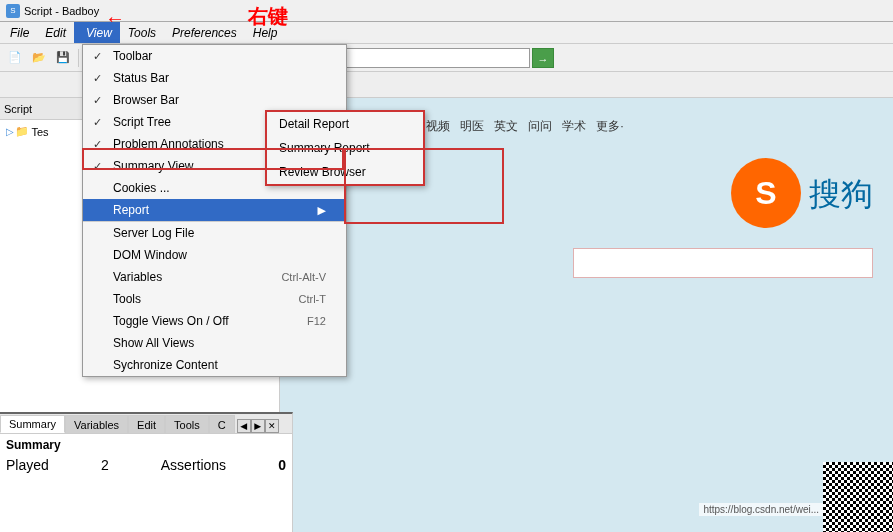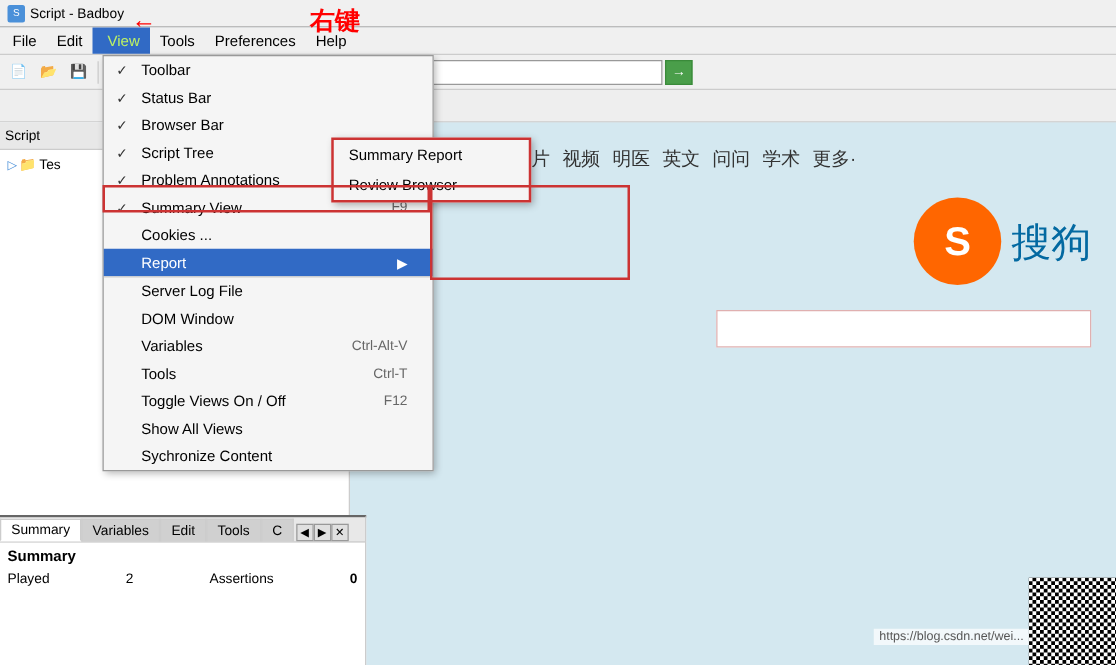--- a/index.html
+++ b/index.html
@@ -38,35 +38,36 @@
 
     
     .menu-bar {
       height: 22px;
       background: #f0f0f0;
       display: flex;
       align-items: center;
       padding: 0 2px;
       border-bottom: 1px solid #ccc;
       font-size: 12px;
+      font-style: italic;
     }
     .menu-item {
       padding: 2px 8px;
       cursor: pointer;
       height: 100%;
       display: flex;
       align-items: center;
     }
     .menu-item:hover, .menu-item.active {
       background: #316ac5;
       color: white;
     }
     .menu-item.active {
       background: #316ac5;
-      color: #bef264;
+      color: #ffffff;
       padding-left: 12px;
     }
 
     
     .toolbar {
       height: 28px;
       background: #f0f0f0;
       display: flex;
       align-items: center;
       padding: 0 4px;
@@ -202,21 +203,21 @@
       padding: 4px 6px;
     }
     .bottom-title {
       font-weight: bold;
       font-size: 12px;
       margin-bottom: 4px;
     }
     .bottom-row {
       display: flex;
       justify-content: space-between;
-      font-size: 11px;
+      font-size: 14px;
       padding: 1px 0;
     }
     .bottom-row span:last-child {
       color: #cc0000;
       font-weight: bold;
     }
     .bottom-row span.zero {
       color: #000;
     }
 
@@ -264,21 +265,21 @@
 
     
     .nav-links {
       position: absolute;
       top: 20px;
       left: 10px;
       right: 120px;
       display: flex;
       gap: 10px;
       flex-wrap: wrap;
-      font-size: 15px;
+      font-size: 12px;
     }
     .nav-link {
       color: #333;
       cursor: pointer;
       text-decoration: none;
     }
     .nav-link.active-link { color: #cc3333; border-bottom: 2px solid #cc3333; }
 
     
     .qr-code {
@@ -598,17 +599,18 @@
 
   <div class="dropdown-item">
 
     <span>Sychronize Content</span>
   </div>
 </div>
 
 <div class="report-highlight-box"></div>
 
 <div class="submenu">
+  <div class="submenu-item">Detail Report</div>
   <div class="submenu-item">Summary Report</div>
   <div class="submenu-item">Review Browser</div>
 </div>
 
 <div class="submenu-box"></div>
 
 </body></html>

